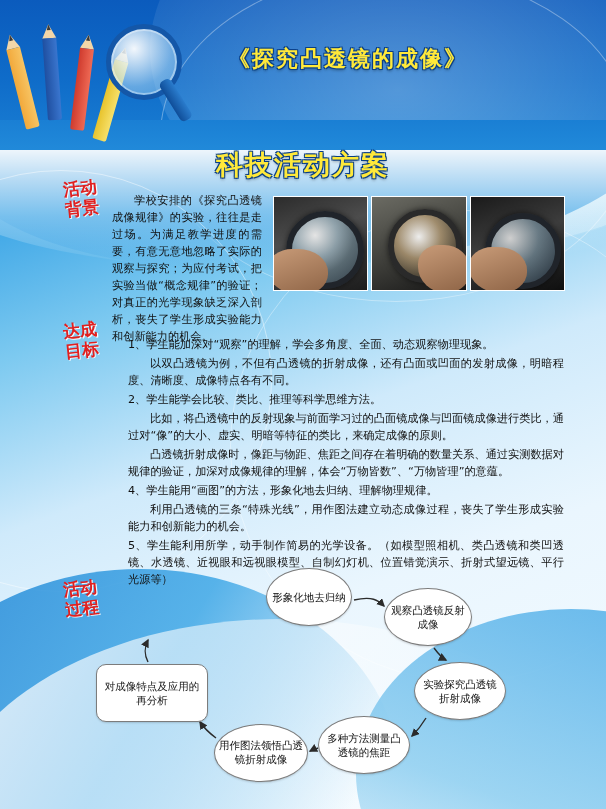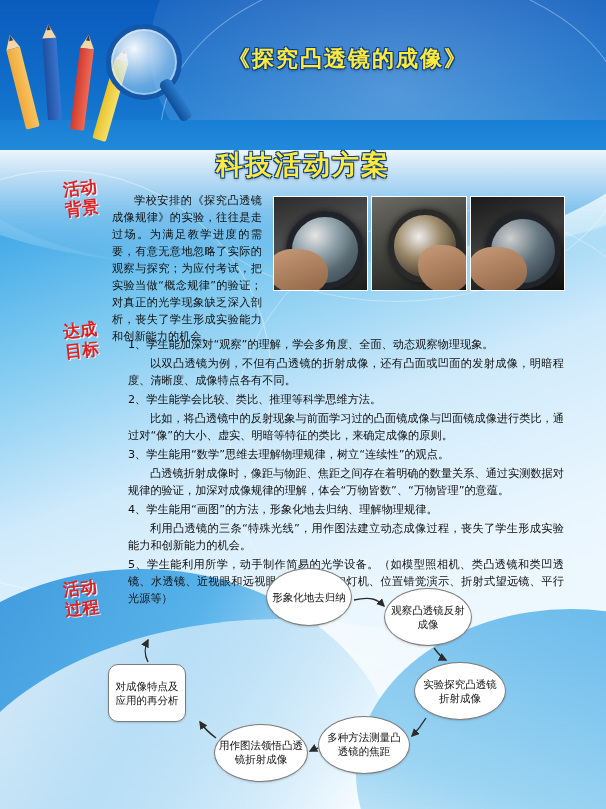--- a/index.html
+++ b/index.html
@@ -149,23 +149,23 @@
     border:1px solid #7c7c7c;
     border-radius:50%;
     color:#111;font-size:10.5px;line-height:14px;text-align:center;
     display:flex;align-items:center;justify-content:center;
     padding:4px;box-sizing:border-box;
     box-shadow:0 1px 2px rgba(0,0,0,.15);
   }
   .n1{left:170px;top:2px;width:86px;height:58px;}
   .n2{left:288px;top:22px;width:88px;height:58px;}
   .n3{left:318px;top:96px;width:92px;height:58px;}
-  .n4{left:222px;top:150px;width:92px;height:58px;font-family:Liberation Mono, monospace;}
+  .n4{left:222px;top:150px;width:92px;height:58px;}
   .n5{left:118px;top:158px;width:94px;height:58px;font-family:Liberation Mono, monospace;}
-  .n6{left:12px;top:98px;width:78px;height:58px;border-radius:10px;}
+  .n6{left:0;top:98px;width:112px;height:58px;border-radius:10px;}
   .n7{left:42px;top:16px;width:96px;height:58px;border-radius:10px;}
 </style>
 </head>
 <body>
 
 <div id="poster">
 
   <div class="top-band"></div>
   <div class="top-gloss"></div>
   <div class="circle-wm wm1"></div>
@@ -228,21 +228,20 @@
 
   <div class="sec-head sec-goal">
     <div>达成</div>
     <div>目标</div>
   </div>
   <div class="para goal-text">
     <p>1、学生能加深对“观察”的理解，学会多角度、全面、动态观察物理现象。</p>
     <p class="indent2">以双凸透镜为例，不但有凸透镜的折射成像，还有凸面或凹面的发射成像，明暗程度、清晰度、成像特点各有不同。</p>
     <p>2、学生能学会比较、类比、推理等科学思维方法。</p>
     <p class="indent2">比如，将凸透镜中的反射现象与前面学习过的凸面镜成像与凹面镜成像进行类比，通过对“像”的大小、虚实、明暗等特征的类比，来确定成像的原则。</p>
-    <p>3、学生能用“数学”思维去理解物理规律，树立“连续性”的观点。</p>
     <p class="indent2">凸透镜折射成像时，像距与物距、焦距之间存在着明确的数量关系、通过实测数据对规律的验证，加深对成像规律的理解，体会“万物皆数”、“万物皆理”的意蕴。</p>
     <p>4、学生能用“画图”的方法，形象化地去归纳、理解物理规律。</p>
     <p class="indent2">利用凸透镜的三条“特殊光线”，用作图法建立动态成像过程，丧失了学生形成实验能力和创新能力的机会。</p>
     <p>5、学生能利用所学，动手制作简易的光学设备。（如模型照相机、类凸透镜和类凹透镜、水透镜、近视眼和远视眼模型、自制幻灯机、位置错觉演示、折射式望远镜、平行光源等）</p>
   </div>
 
   <div class="sec-head sec-proc">
     <div>活动</div>
     <div>过程</div>
   </div>

